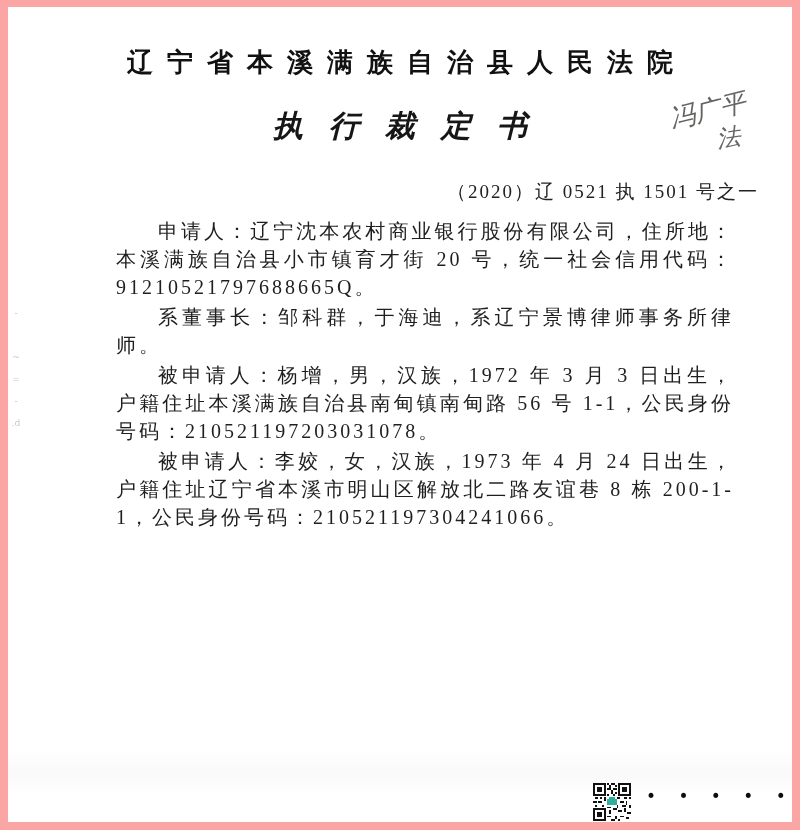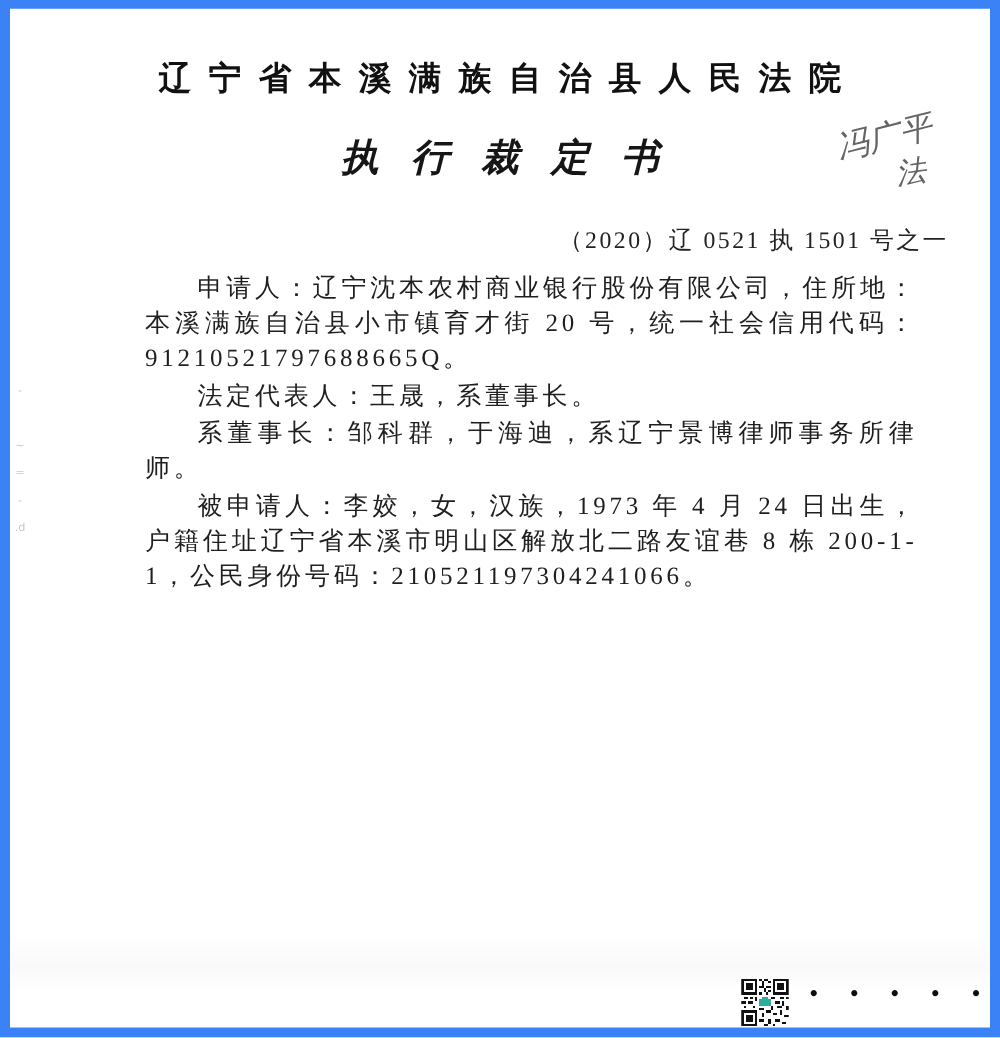--- a/index.html
+++ b/index.html
@@ -5,21 +5,21 @@
   * { margin: 0; padding: 0; box-sizing: border-box; }
   html, body {
     width: 800px; height: 830px;
     background: #efefef;
     font-family: "Liberation Serif", "DejaVu Serif", serif;
     overflow: hidden;
   }
   .scan-wrap {
     position: relative;
     width: 800px; height: 830px;
-    background: #3b82f6;
+    background: #fca5a5;
   }
   .paper {
     position: absolute;
     left: 8px; top: 7px;
     width: 784px; height: 815px;
     background: #ffffff;
     color: #1c1c1c;
     overflow: hidden;
   }
   .court-name {
@@ -132,22 +132,22 @@
 
     <div class="handwriting">
       <span class="hw-line1">冯广平</span>
       <span class="hw-line2">法</span>
     </div>
 
     <div class="case-number">（2020）辽 0521 执 1501 号之一</div>
 
     <div class="body-text">
       <p>申请人：辽宁沈本农村商业银行股份有限公司，住所地：本溪满族自治县小市镇育才街 20 号，统一社会信用代码：91210521797688665Q。</p>
-      <p>法定代表人：王晟，系董事长。</p>
       <p>系董事长：邹科群，于海迪，系辽宁景博律师事务所律师。</p>
+      <p>被申请人：杨增，男，汉族，1972 年 3 月 3 日出生，户籍住址本溪满族自治县南甸镇南甸路 56 号 1-1，公民身份号码：210521197203031078。</p>
       <p>被申请人：李姣，女，汉族，1973 年 4 月 24 日出生，户籍住址辽宁省本溪市明山区解放北二路友谊巷 8 栋 200-1-1，公民身份号码：210521197304241066。</p>
     </div>
 
     <div class="edge-marks">-<br>&nbsp;<br>~<br>=<br>-<br>.d</div>
     <div class="bottom-smudge"></div>
 
     <svg class="qr" viewBox="0 0 21 21" shape-rendering="crispEdges" aria-hidden="true">
       <rect x="0" y="0" width="21" height="21" fill="#ffffff"></rect>
 
       <rect x="0" y="0" width="7" height="7" fill="#111"></rect>

